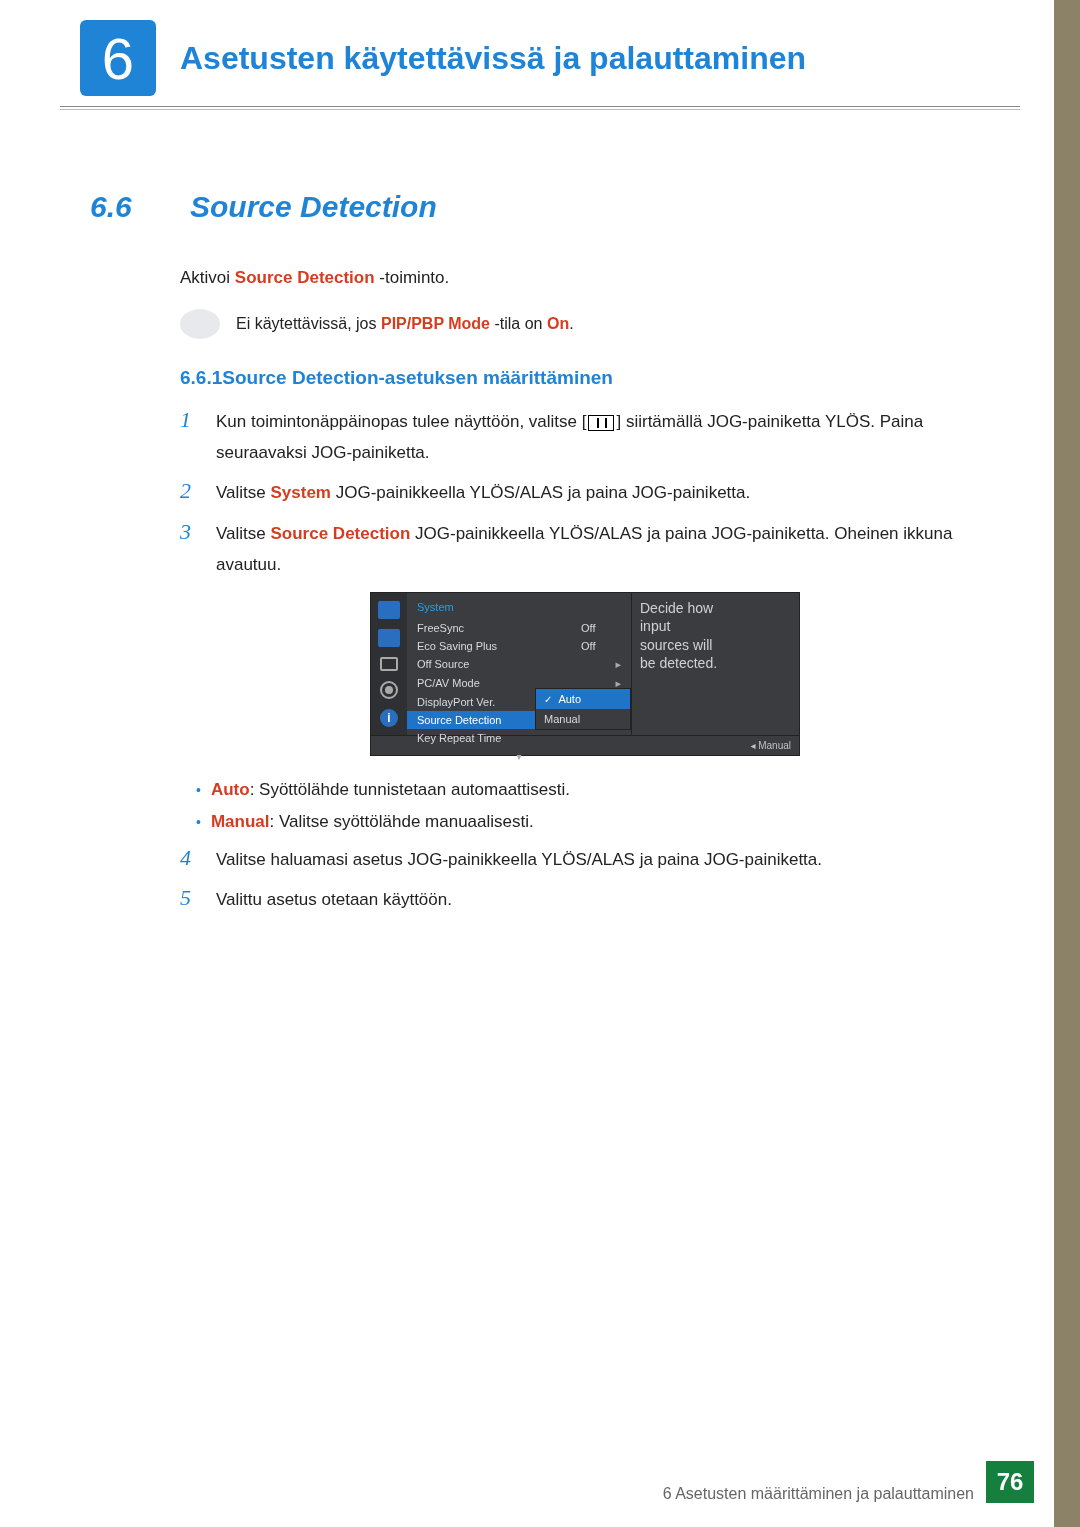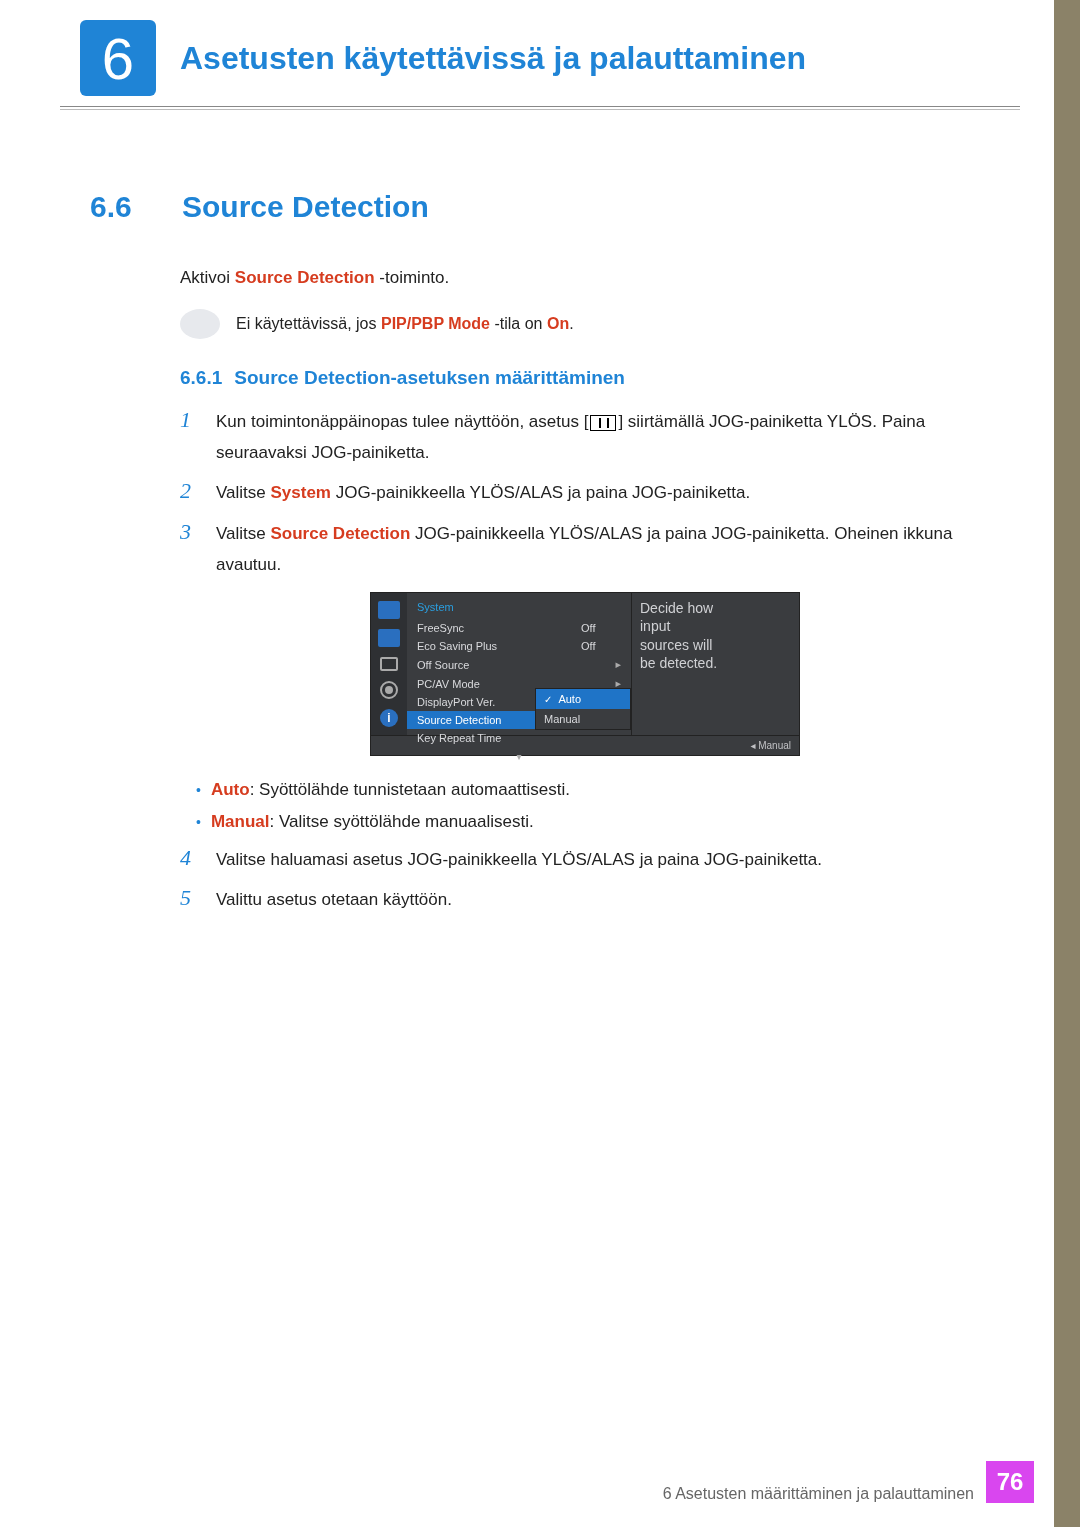--- a/index.html
+++ b/index.html
@@ -40,36 +40,36 @@
   .chapter-title {
     color: #1f84d6;
     font-size: 32px;
     font-weight: 600;
   }
   .hr1 { border: none; border-top: 1.5px solid #888; margin: 10px 60px 0 60px; }
   .hr2 { border: none; border-top: 1px solid #bbb; margin: 2px 60px 80px 60px; }
 
   .content { padding: 0 90px 0 90px; }
 
-  .sec-row { display: flex; align-items: center; gap: 20px; margin-bottom: 40px; }
+  .sec-row { display: flex; align-items: center; gap: 28px; margin-bottom: 40px; font-style: italic; }
   .sec-num { color: #1f84d6; font-size: 30px; font-weight: 600; width: 72px; }
   .sec-title { color: #1f84d6; font-size: 30px; font-weight: 600; }
 
   .body-block { margin-left: 90px; }
   .para { font-size: 17px; color: #222; line-height: 1.6; margin-bottom: 18px; }
   .para .kw { color: #d63c1f; font-weight: 600; }
 
   .note-row { display: flex; align-items: center; gap: 16px; margin: 4px 0 20px 0; }
   .note-icon {
     width: 40px; height: 30px; border-radius: 50%; background: #e7e9ed;
     flex: 0 0 auto;
   }
   .note-row .para { margin-bottom: 0; font-size: 16px; }
 
-  .sub-row { display: flex; align-items: baseline; gap: 12px; margin: 28px 0 18px 0; }
+  .sub-row { display: flex; align-items: baseline; margin: 28px 0 18px 0; }
   .sub-num { color: #1f84d6; font-size: 19px; font-weight: 600; }
   .sub-title { color: #1f84d6; font-size: 19px; font-weight: 600; }
 
   .steps { list-style: none; }
   .steps li { display: flex; gap: 18px; margin-bottom: 10px; }
   .step-num { color: #1f84d6; font-size: 22px; font-style: italic; width: 18px; flex: 0 0 auto; font-family: Georgia, serif; }
   .step-body { font-size: 17px; color: #222; line-height: 1.8; }
   .step-body .kw { color: #d63c1f; font-weight: 600; }
   .inline-icon {
     display: inline-block;
@@ -105,21 +105,21 @@
   .side-ic { width:22px; height:18px; border-radius:2px; }
   .ic1 { background:#2a6fbf; }
   .ic2 { background:#2a6fbf; }
   .ic3 { border:2px solid #aaa; width:18px; height:14px; }
   .ic4 { width:18px; height:18px; border:2px solid #aaa; border-radius:50%; position:relative;}
   .ic4::after{content:"";position:absolute;inset:3px;background:#aaa;border-radius:50%;}
   .ic5 { width:18px; height:18px; border-radius:50%; background:#2a6fbf; color:#fff; font-weight:bold; display:flex;align-items:center;justify-content:center;font-size:12px;}
 
   .osd-main { flex:1; padding: 6px 0; }
   .osd-title { color:#2a9fe0; padding: 2px 10px 6px 10px; font-size:11px; }
-  .osd-row { display:flex; align-items:center; padding: 3px 10px; }
+  .osd-row { display:flex; align-items:flex-start; padding: 3px 10px; }
   .osd-row .lbl { flex:1; color:#d9dadd; }
   .osd-row .val { width:40px; text-align:left; color:#d9dadd; }
   .osd-row .arrow { width:20px; color:#aaa; text-align:right; }
   .osd-row.highlight { background:#1f74c7; color:#fff; }
   .osd-row.highlight .lbl, .osd-row.highlight .val { color:#fff; }
   .osd-sub {
     margin-left: 128px;
     margin-top:-80px;
     width: 96px;
     background:#3a3c3f;
@@ -150,21 +150,21 @@
   .footer {
     position:absolute;
     bottom:24px;
     right:46px;
     display:flex;
     align-items:flex-end;
     gap:0;
   }
   .footer-text { font-size:16px; color:#666; padding-right:12px;}
   .footer-num {
-    background:#d946ef;
+    background:#15803d;
     color:#fff;
     font-size:24px;
     font-weight:600;
     width:48px; height:42px;
     display:flex; align-items:center; justify-content:center;
   }
 </style>
 </head>
 <body>
 
@@ -197,21 +197,21 @@
 
     <div class="sub-row">
       <div class="sub-num">6.6.1</div>
       <div class="sub-title">Source Detection-asetuksen määrittäminen</div>
     </div>
 
     <ol class="steps">
       <li>
         <span class="step-num">1</span>
         <span class="step-body">
-          <span>Kun toimintonäppäinopas tulee näyttöön, asetus [</span><span class="inline-icon"></span><span>] siirtämällä JOG-painiketta YLÖS. Paina seuraavaksi JOG-painiketta.</span>
+          <span>Kun toimintonäppäinopas tulee näyttöön, valitse [</span><span class="inline-icon"></span><span>] siirtämällä JOG-painiketta YLÖS. Paina seuraavaksi JOG-painiketta.</span>
         </span>
       </li>
       <li>
         <span class="step-num">2</span>
         <span class="step-body">
           <span>Valitse </span><span class="kw">System</span><span> JOG-painikkeella YLÖS/ALAS ja paina JOG-painiketta.</span>
         </span>
       </li>
       <li>
         <span class="step-num">3</span>

